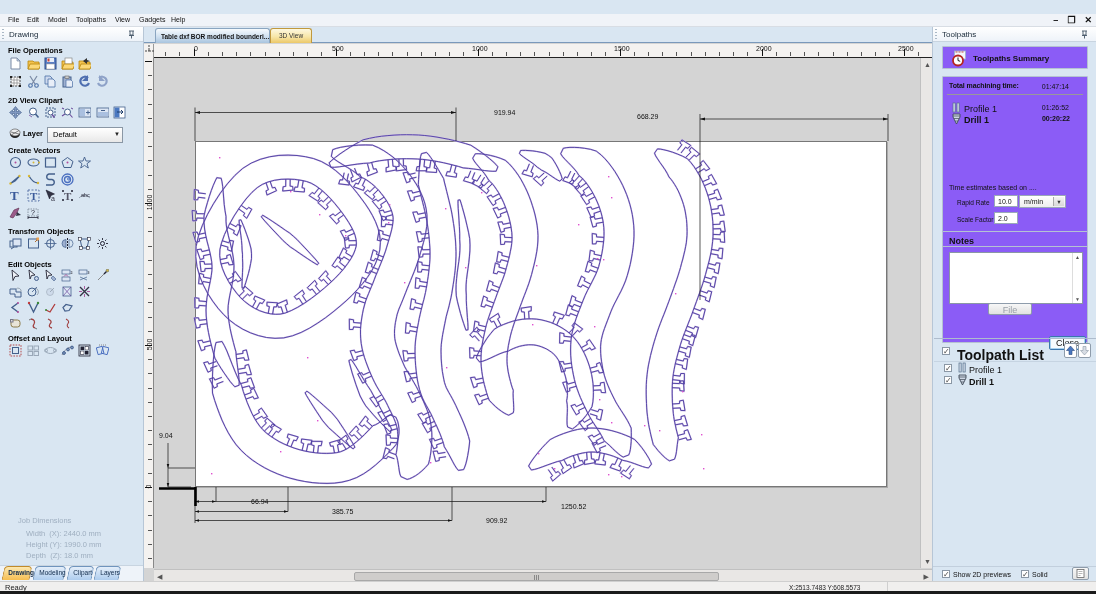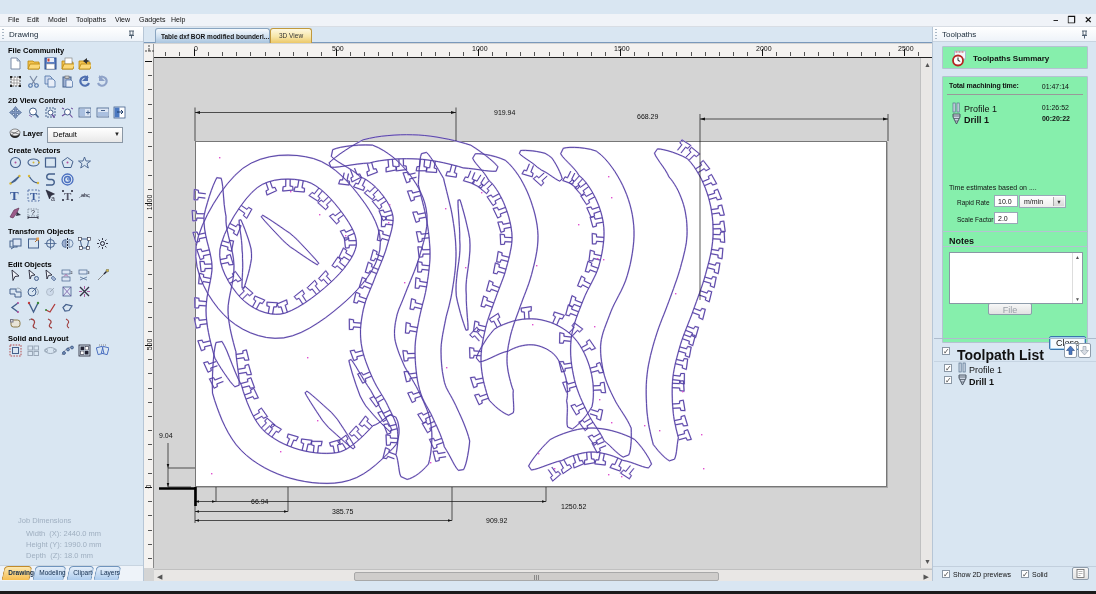--- a/index.html
+++ b/index.html
@@ -32,21 +32,21 @@
 .phead .grip { position:absolute; left:2px; top:2px; width:3px; height:11px;
   background-image:repeating-linear-gradient(#aab8c6 0 1px, transparent 1px 3px); width:2px;}
 
 #leftpanel { position:absolute; top:27px; left:0; width:144px; height:554px; background:#d9e6f2; border-right:1px solid #b7c6d6;}
 #leftbody { position:absolute; top:0; left:0; width:100%; height:539px; }
 .sechead { position:absolute; font-size:7.5px; font-weight:bold; color:#000; white-space:nowrap;}
 .ico { position:absolute; width:13px; height:13px; }
 .jdim { position:absolute; font-size:7.5px; color:#9fafc0; white-space:nowrap;}
 
 #rightpanel { position:absolute; top:27px; left:932px; width:164px; height:554px; background:#d9e6f2; border-left:1px solid #b7c6d6;}
-.wbox { position:absolute; background:#86efac; border:1px solid #b5c2d2; border-radius:1px; font-size:9px; color:#111;}
+.wbox { position:absolute; background:#8b5cf6; border:1px solid #b5c2d2; border-radius:1px; font-size:9px; color:#111;}
 .rtext { position:absolute; font-size:9px; color:#111; white-space:nowrap; }
 .inputbx { position:absolute; background:#fff; border:1px solid #9aa8b8; font-size:9px; color:#111; }
 .btn { position:absolute; background:linear-gradient(#f7f7f7,#e2e2e2); border:1px solid #8e9cab; border-radius:2px; font-size:9px; text-align:center; color:#333;}
 
 
 #center { position:absolute; top:27px; left:144px; width:788px; height:554px; background:#d4d4d4; }
 #tabbar { position:absolute; top:0; left:0; width:788px; height:16px; background:#d9e6f2; border-bottom:1px solid #7a99bb;}
 .tab { position:absolute; top:1px; height:15px; font-size:6.5px; border:1px solid #8aa5c0; border-bottom:none; border-radius:3px 3px 0 0; }
 #tab1 { left:11px; width:115px; background:linear-gradient(#f6fafd,#cfe0f0 55%,#a9c4de); color:#141414; font-weight:bold; }
 #tab1 span { position:absolute; left:5px; top:3.5px; white-space:nowrap;}
@@ -93,21 +93,21 @@
 
   <div id="leftpanel">
     <div class="phead" style="top:0;left:0;width:143px;">
         <span class="grip"></span>
         <span class="nm">Drawing</span>
         <svg style="position:absolute;right:8px;top:3px" width="7" height="9">
           <path d="M1,1 h5 M2,1 v4 h3 v-4 M1,5.5 h5 M3.5,5.5 v3" stroke="#445566" stroke-width="0.9" fill="none"></path>
         </svg>
       </div>
     <div id="leftbody">
-      <span class="sechead" style="left:8px;top:19px">File Community</span>
+      <span class="sechead" style="left:8px;top:19px">File Operations</span>
 
       <svg class="ico" style="left:9px;top:30px">
           <path d="M2,1 h6 l3,3 v8 h-9 z" fill="#fff" stroke="#7a8aa5"></path>
           <path d="M8,1 l3,3 h-3 z" fill="#c8d4e8" stroke="#7a8aa5" stroke-width=".7"></path>
         </svg>
       <svg class="ico" style="left:27px;top:30px">
           <path d="M1,4 h5 l1,1 h5 v7 h-11 z" fill="#f2c24e" stroke="#b8860b" stroke-width=".8"></path>
           <path d="M1,12 l2,-5 h11 l-2,5 z" fill="#fbd878" stroke="#b8860b" stroke-width=".8"></path>
         </svg>
       <svg class="ico" style="left:44px;top:30px">
@@ -151,21 +151,21 @@
         </svg>
       <svg class="ico" style="left:78px;top:48px">
           <path d="M10,3 a4.5,4.5 0 1 0 1,5" fill="none" stroke="#4f6fb0" stroke-width="2.2"></path>
           <path d="M10,0 v6 h-6 z" fill="#4f6fb0"></path>
         </svg>
       <svg class="ico" style="left:96px;top:48px">
           <path d="M3,3 a4.5,4.5 0 1 1 -1,5" fill="none" stroke="#8ea2c8" stroke-width="2.2"></path>
           <path d="M3,0 v6 h6 z" fill="#8ea2c8"></path>
         </svg>
 
-      <span class="sechead" style="left:8px;top:69px">2D View Control</span>
+      <span class="sechead" style="left:8px;top:69px">2D View Clipart</span>
       <svg class="ico" style="left:9px;top:79px">
           <path d="M6.5,0.5 L9,3.5 H7.5 V5.5 H9.5 V4 L12.5,6.5 L9.5,9 V7.5 H7.5 V9.5 H9 L6.5,12.5 L4,9.5 H5.5 V7.5 H3.5 V9 L0.5,6.5 L3.5,4 V5.5 H5.5 V3.5 H4 Z" fill="#8098c0" stroke="#44608c" stroke-width=".6"></path>
         </svg>
       <svg class="ico" style="left:27px;top:79px">
           <circle cx="6" cy="5.5" r="3.5" fill="#fff" stroke="#44608c" stroke-width="1"></circle>
           <path d="M8.5,8 l3,3.5" stroke="#44608c" stroke-width="1.6"></path>
           <path d="M2,9 l3,2" stroke="#8a66b0" stroke-width="1"></path>
         </svg>
       <svg class="ico" style="left:44px;top:79px">
           <rect x="2" y="2" width="9" height="9" fill="none" stroke="#44608c" stroke-dasharray="2 1"></rect>
@@ -376,21 +376,21 @@
           <path d="M4,2 q5,1 3,5 q-2,3 1,4" fill="none" stroke="#a04040" stroke-width="1.3"></path>
           <path d="M4,2 l-2,1 M8,11 l2,1" stroke="#555" stroke-width=".8"></path>
         </svg>
       <svg class="ico" style="left:44px;top:290px">
           <path d="M4,2 q5,2 2,5 q-2,3 2,4" fill="none" stroke="#a04040" stroke-width="1.3"></path>
         </svg>
       <svg class="ico" style="left:61px;top:290px">
           <path d="M5,2 q4,2 2,4.5 q-2,2.5 1,4.5" fill="none" stroke="#a04040" stroke-width="1.1"></path>
         </svg>
 
-      <span class="sechead" style="left:8px;top:307px">Solid and Layout</span>
+      <span class="sechead" style="left:8px;top:307px">Offset and Layout</span>
       <svg class="ico" style="left:9px;top:317px">
           <rect x="3.5" y="3.5" width="6" height="6" fill="none" stroke="#44608c" stroke-width="1"></rect>
           <rect x="1" y="1" width="11" height="11" fill="none" stroke="#b03a3a" stroke-dasharray="1.6 1.2" stroke-width=".9"></rect>
         </svg>
       <svg class="ico" style="left:27px;top:317px">
           <rect x="1" y="2" width="4.5" height="4" fill="none" stroke="#9aa8b8"></rect>
           <rect x="7" y="2" width="4.5" height="4" fill="none" stroke="#9aa8b8"></rect>
           <rect x="1" y="7.5" width="4.5" height="4" fill="none" stroke="#9aa8b8"></rect>
           <rect x="7" y="7.5" width="4.5" height="4" fill="none" stroke="#9aa8b8"></rect>
         </svg>
@@ -1003,14 +1003,19 @@
       <span class="rtext" style="left:20px;top:544px;font-size:7px">Show 2D previews</span>
       <span class="checkbox" style="left:88px;top:543px">✓</span>
       <span class="rtext" style="left:99px;top:544px;font-size:7px">Solid</span>
       <div class="btn" style="left:139px;top:540px;width:17px;height:13px"><svg width="15" height="11">
             <rect x="4" y="1.5" width="7" height="8" fill="#fff" stroke="#666" stroke-width=".8"></rect>
             <path d="M5.5,3.5 h4 M5.5,5.5 h4 M5.5,7.5 h2" stroke="#888" stroke-width=".6"></path>
           </svg></div>
     </div>
   </div>
 
+  <div id="statusbar">
+    <span style="position:absolute;left:5px;top:1px">Ready</span>
+    <span style="position:absolute;left:789px;top:1.5px;font-size:6.5px">X:2513.7483 Y:608.5573</span>
+    <span style="position:absolute;left:887px;top:0px;height:10px;border-left:1px solid #cfcfcf"></span>
+  </div>
   <div id="blackstrip"></div>
 </div>
 
 </body></html>

